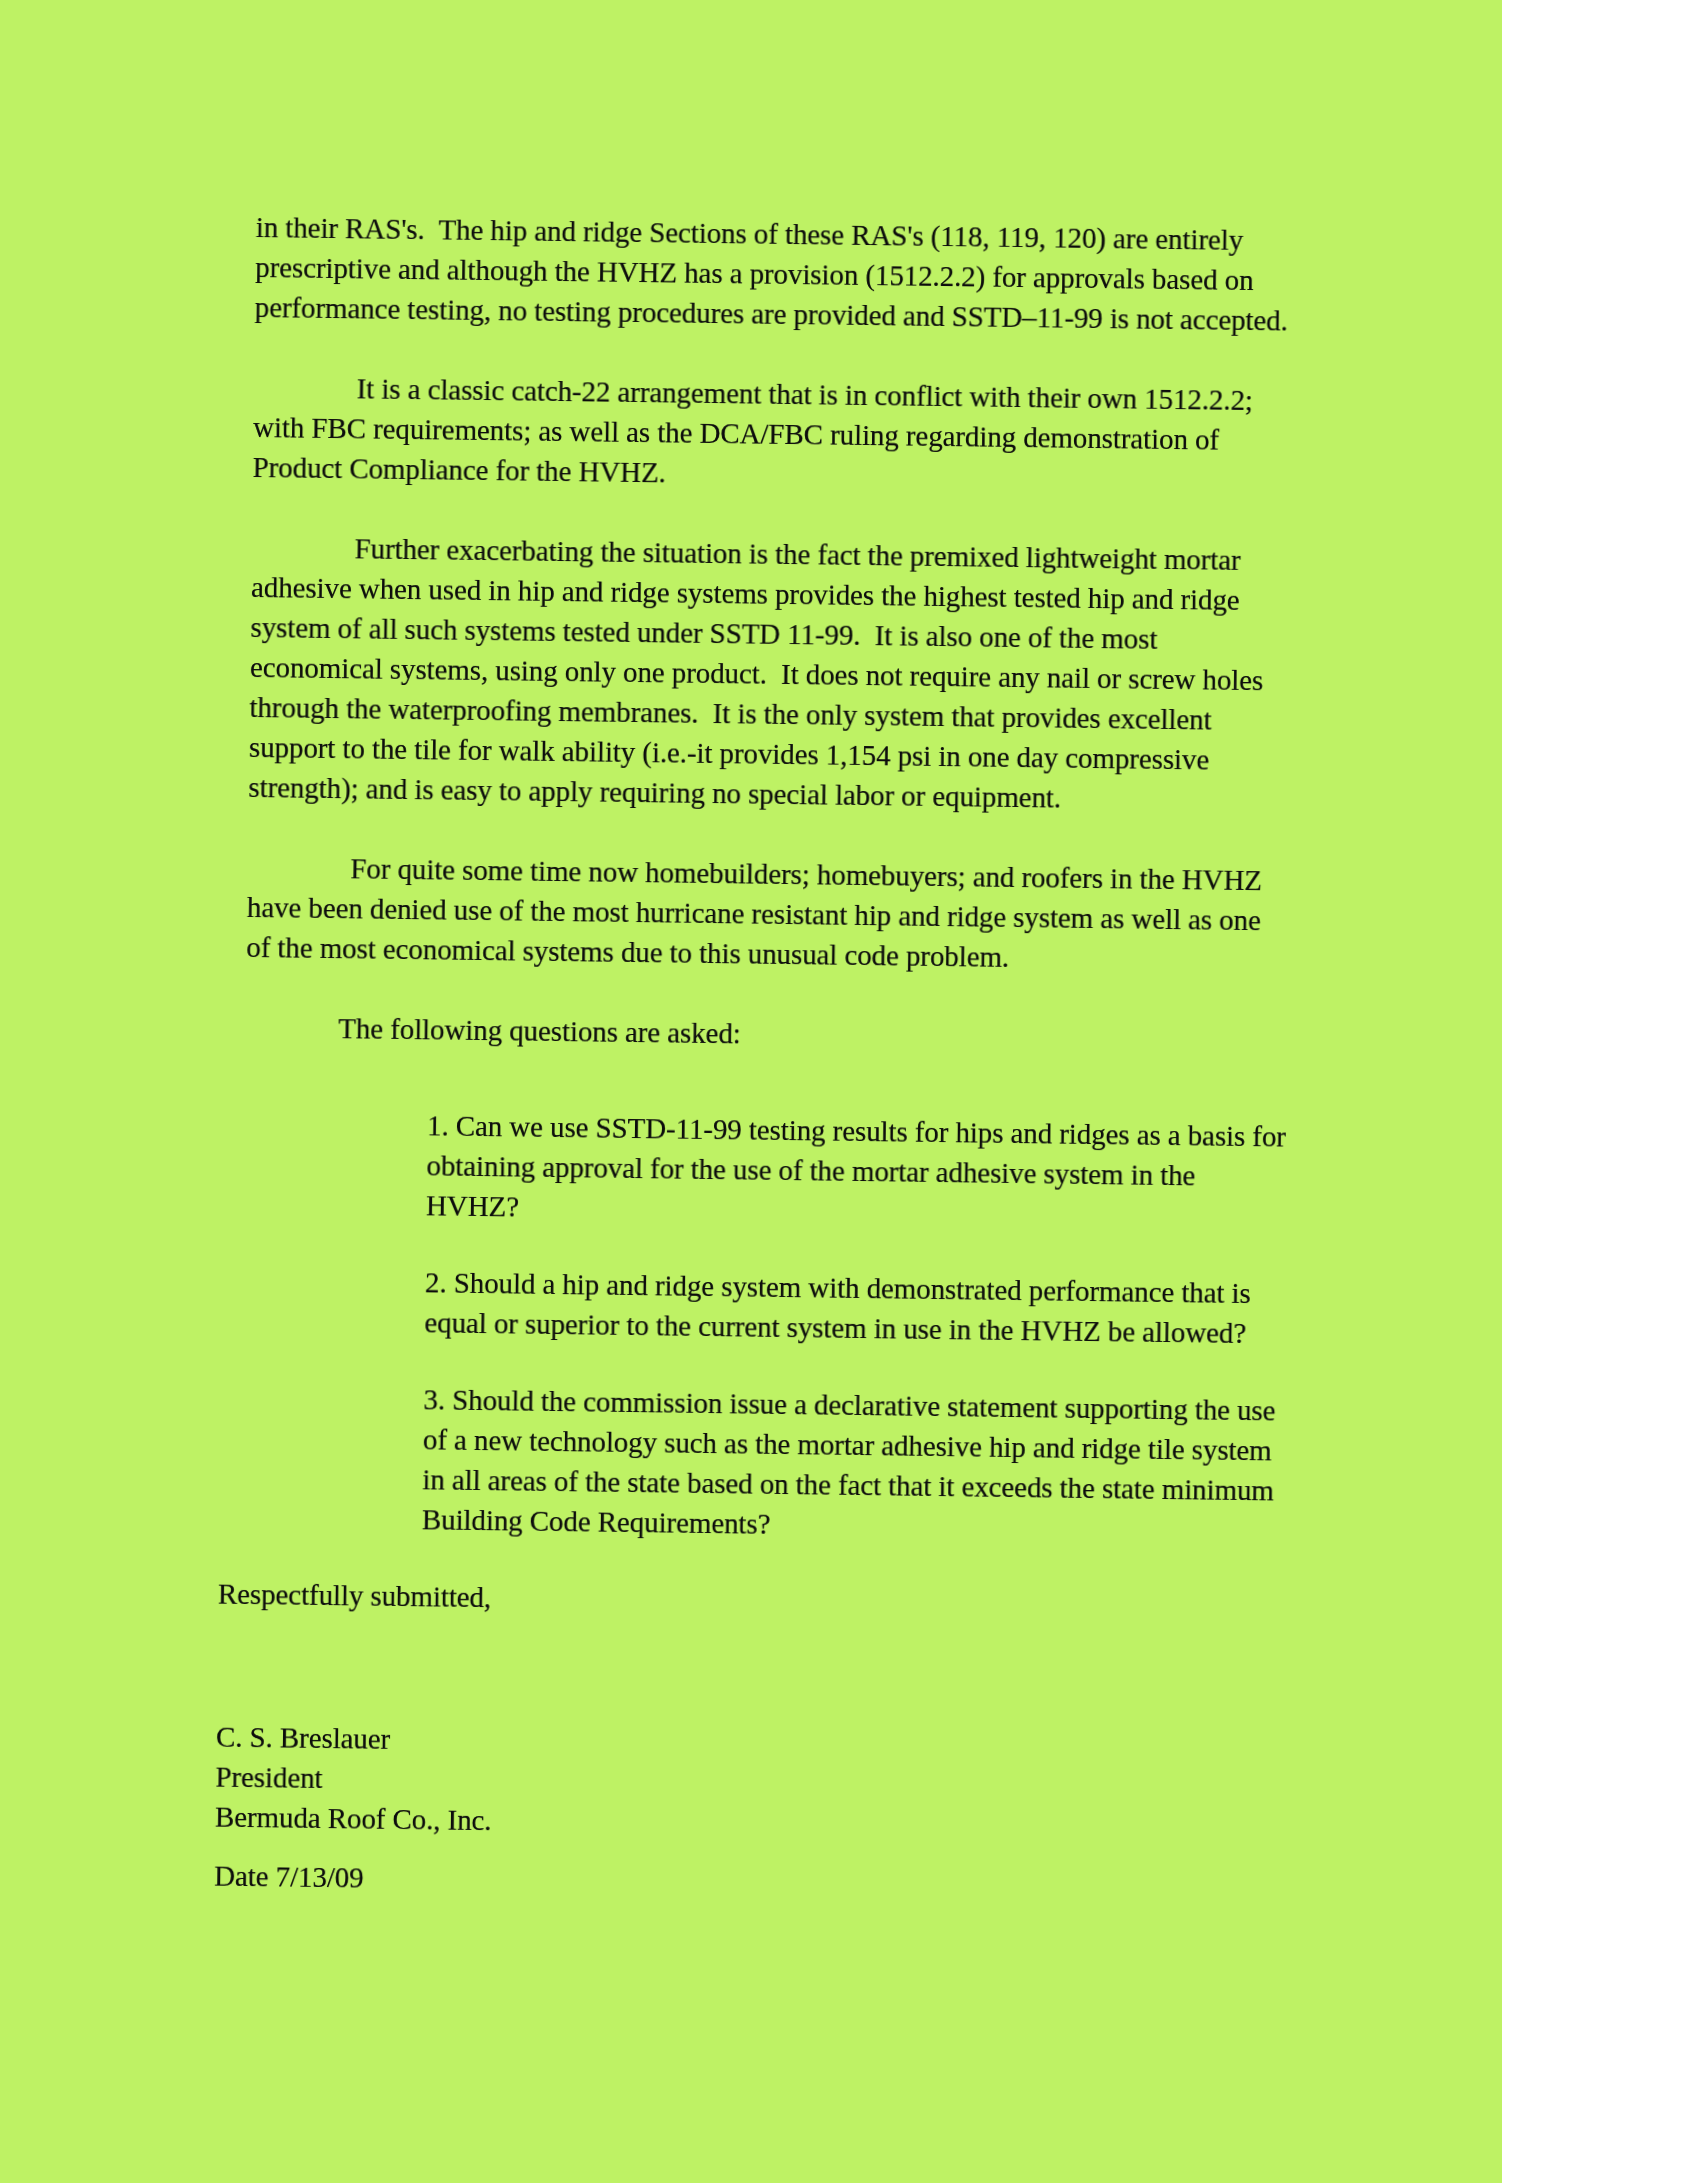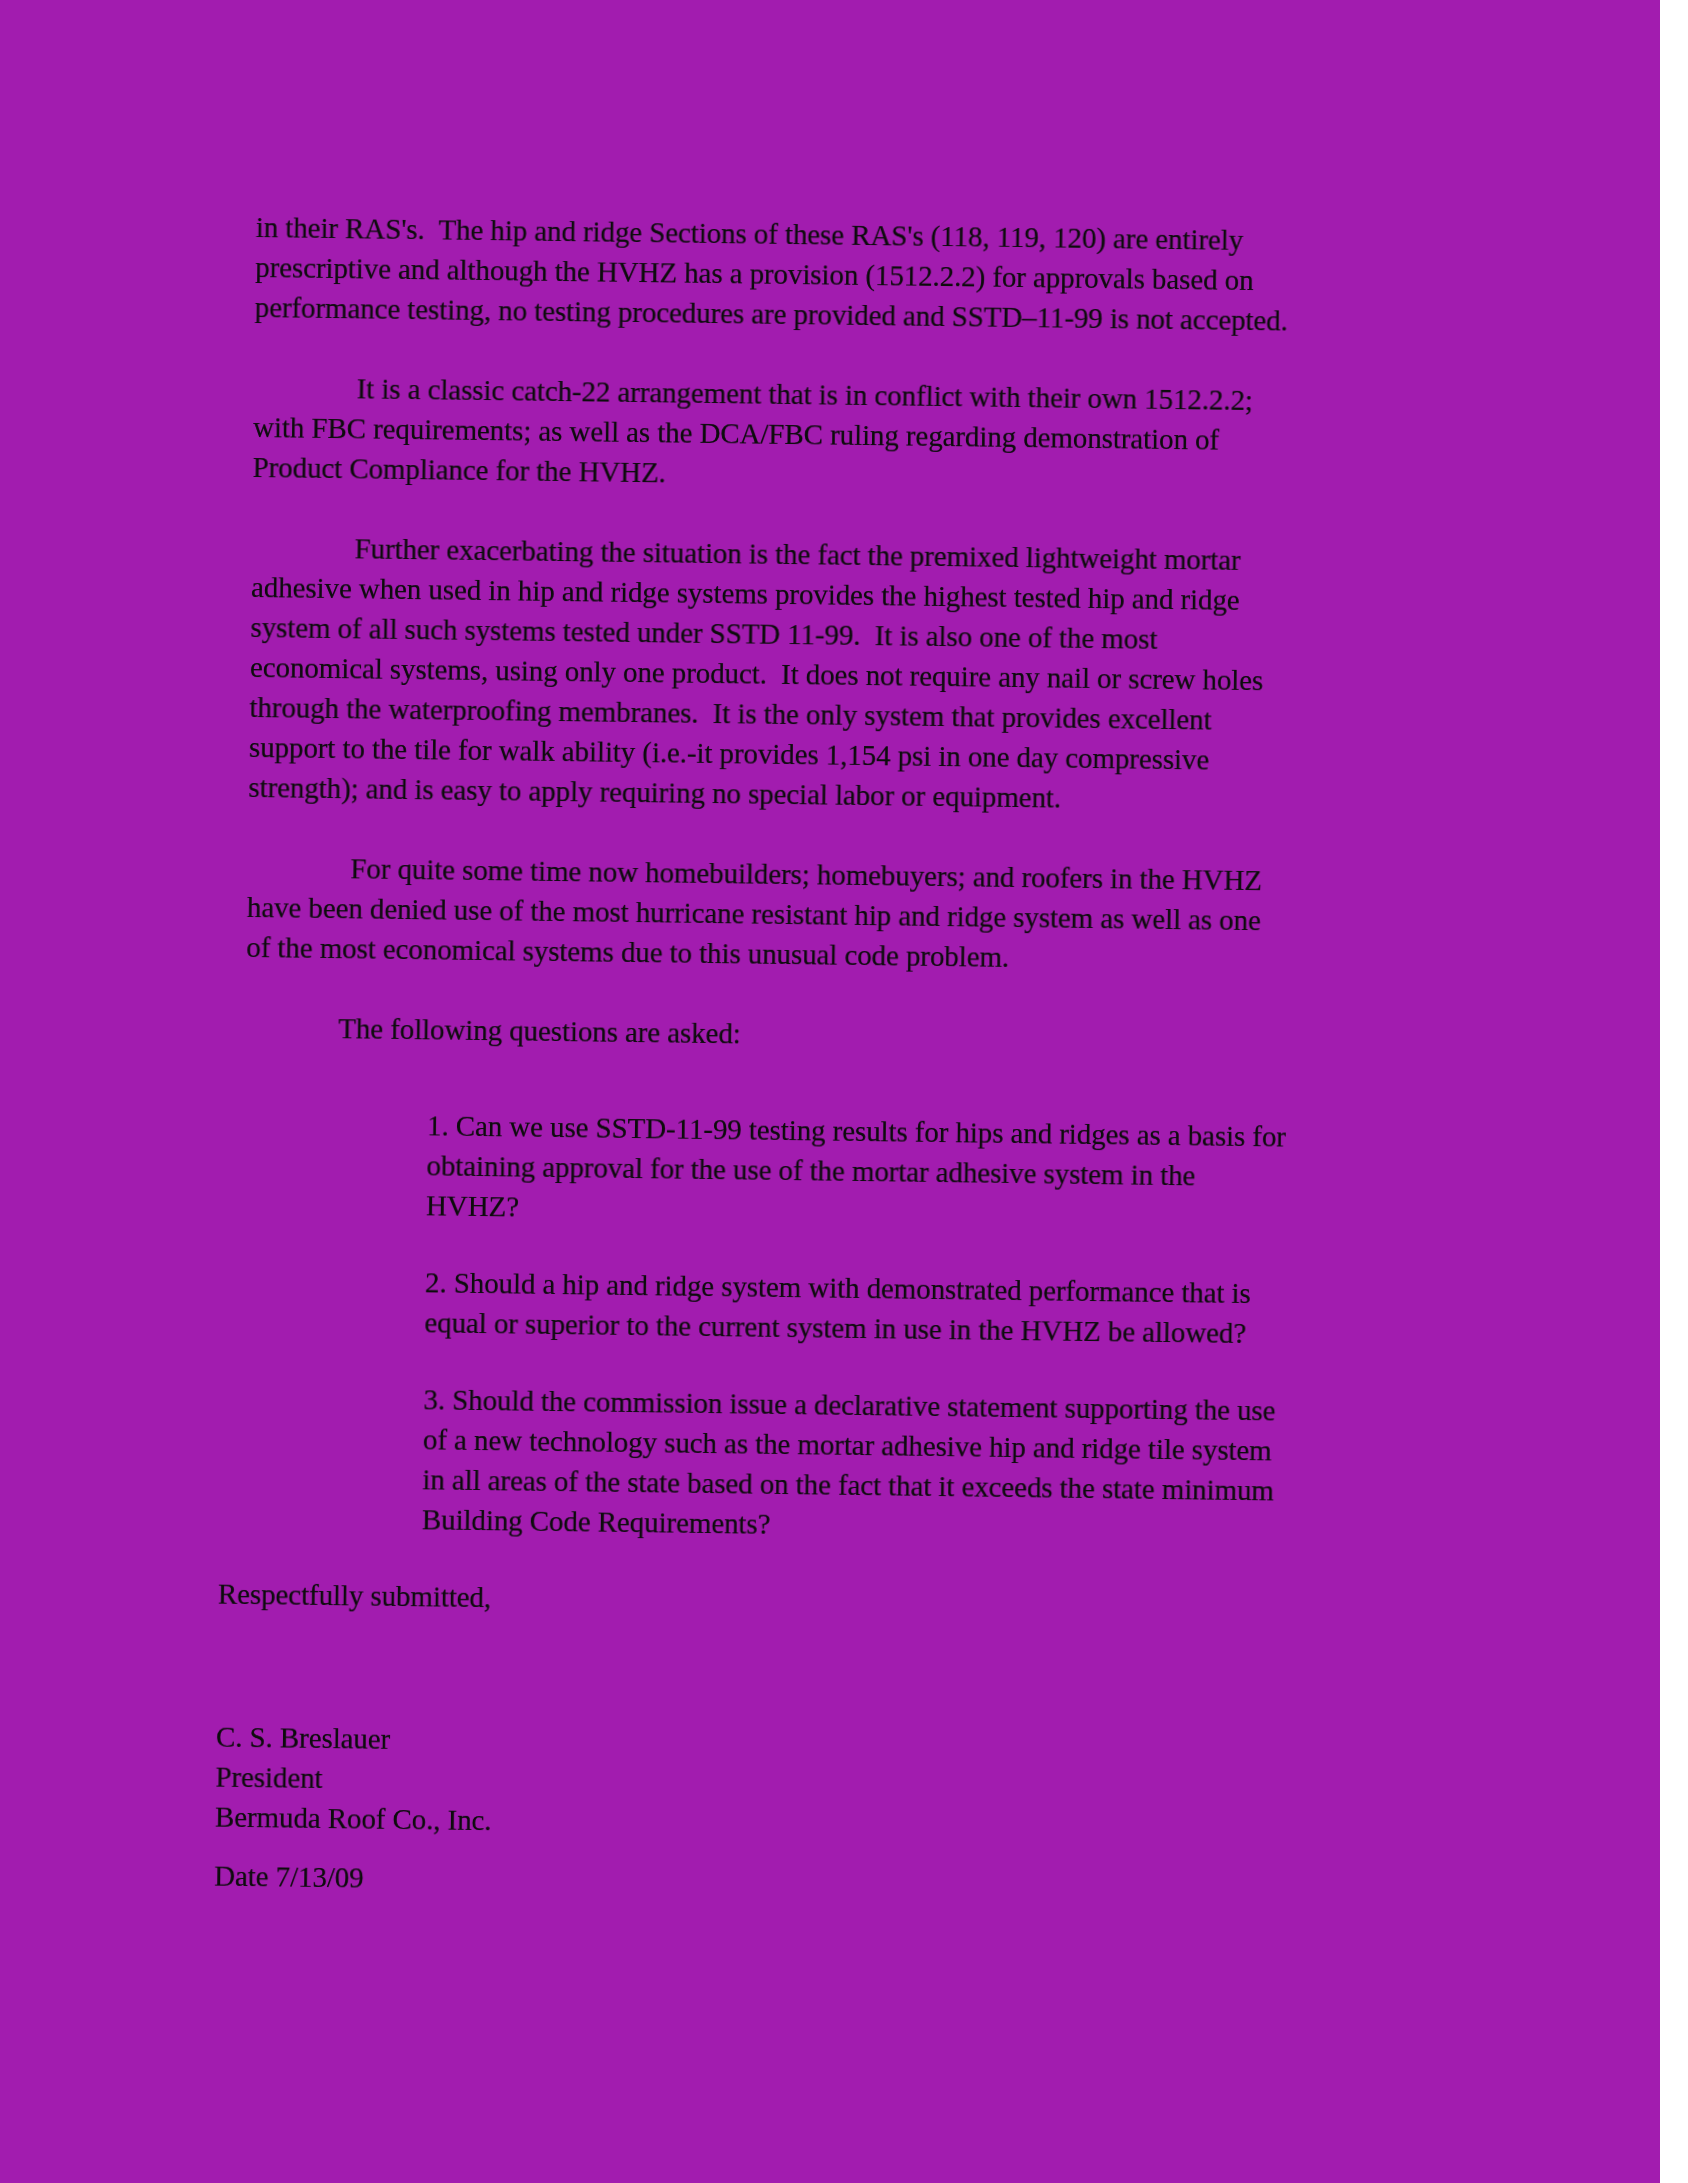--- a/index.html
+++ b/index.html
@@ -2,23 +2,23 @@
 <html style="font-size:10.6px"><head>
 <meta charset="utf-8">
 <style>
   html, body {
     margin: 0;
     padding: 0;
     background: #ffffff;
   }
   .page {
     position: relative;
-    width: 1660px;
+    width: 1502px;
     height: 2183px;
-    background: #a21caf;
+    background: #bef264;
     overflow: hidden;
     font-family: "Liberation Serif", "DejaVu Serif", serif;
     color: #0c0c0c;
   }
   .content {
     position: absolute;
     left: 256px;
     top: 207px;
     width: 1236px;
     font-size: 29px;

